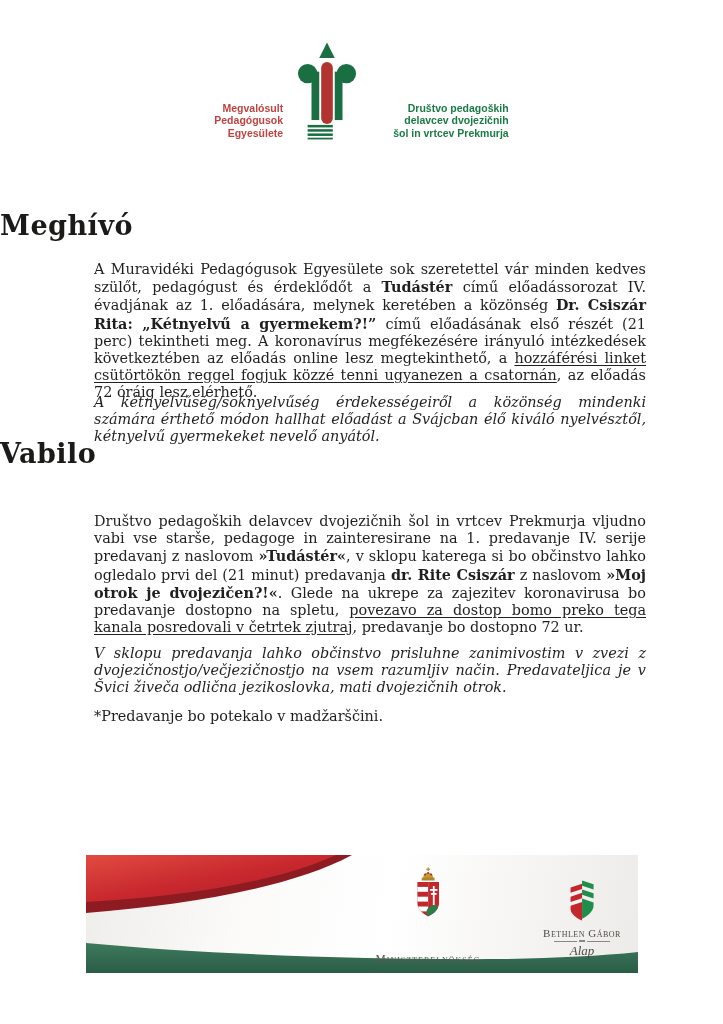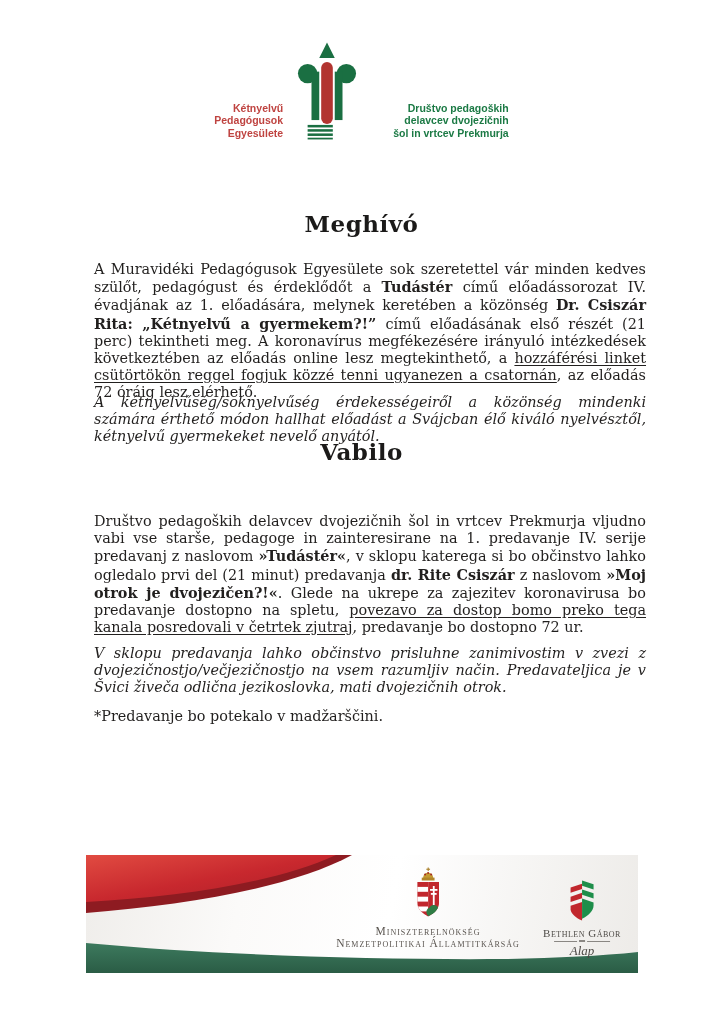--- a/index.html
+++ b/index.html
@@ -14,22 +14,22 @@
   }
   .logo-text{
     font-family:"Liberation Sans", sans-serif;font-weight:bold;
     font-size:10.5px;line-height:12.5px;padding-bottom:1px;
   }
   .logo-text.hu{color:#bf4340;text-align:right;}
   .logo-text.sl{color:#1c7a45;text-align:right;margin-left:22px;}
   .tulip{width:62px;height:98px;display:block;}
   
   .doc-title{
-    position:absolute;left:0;width:100%;margin:0;text-align:center;
-    font-size:23px;font-weight:bold;color:#1b1a19;letter-spacing:0.5px;
+    position:absolute;left:0;width:100%;margin:0;
+    font-size:27px;font-weight:bold;color:#1b1a19;letter-spacing:0.5px;
   }
   #title-hu{top:210px;}
   #title-sl{top:438px;}
   .para{
     position:absolute;left:86px;width:552px;margin:8px;
     font-size:14.4px;line-height:17.2px;text-align:justify;
   }
   .para.it{font-style:italic;}
   #p1{top:253px;}
   #p2{top:386px;}
@@ -45,21 +45,21 @@
     overflow:hidden;
   }
   .banner svg.waves{position:absolute;left:0;top:0;width:552px;height:118px;}
   .support{
     position:absolute;left:24px;top:54px;
     font-family:"Liberation Serif", serif;font-variant:small-caps;
     font-size:12.5px;line-height:11.5px;letter-spacing:0.6px;color:#57534e;
   }
   .ministry{
     position:absolute;left:342px;top:12px;transform:translateX(-50%);
-    display:flex;flex-direction:column;align-items:center;
+    display:flex;flex-direction:column;align-items:center;gap:28px;
   }
   .ministry .coa{width:28px;height:50px;margin-bottom:8px;}
   .ministry .m-line{
     font-family:"Liberation Serif", serif;font-variant:small-caps;
     font-size:11.5px;line-height:12px;letter-spacing:1px;color:#5a5550;white-space:nowrap;
   }
   .bethlen{
     position:absolute;left:496px;top:24px;transform:translateX(-50%);
     display:flex;flex-direction:column;align-items:center;
   }
@@ -76,21 +76,21 @@
     font-size:13px;color:#4d4a46;text-align:right;
   }
 </style>
 </head>
 <body>
 
 <div class="page">
 
   <div class="logo-row">
     <div class="logo-text hu">
-      <div>Kétnyelvű</div>
+      <div>Megvalósult</div>
       <div>Pedagógusok</div>
       <div>Egyesülete</div>
     </div>
     <svg class="tulip" viewBox="0 0 64 100">
       <polygon points="32,0 24,16 40,16" fill="#1a6f42"></polygon>
       <rect x="26" y="20" width="12" height="64" rx="6" fill="#b23430"></rect>
       <circle cx="12" cy="32" r="10" fill="#1a6f42"></circle>
       <rect x="16" y="30" width="8" height="50" fill="#1a6f42"></rect>
       <circle cx="52" cy="32" r="10" fill="#1a6f42"></circle>
       <rect x="40" y="30" width="8" height="50" fill="#1a6f42"></rect>

